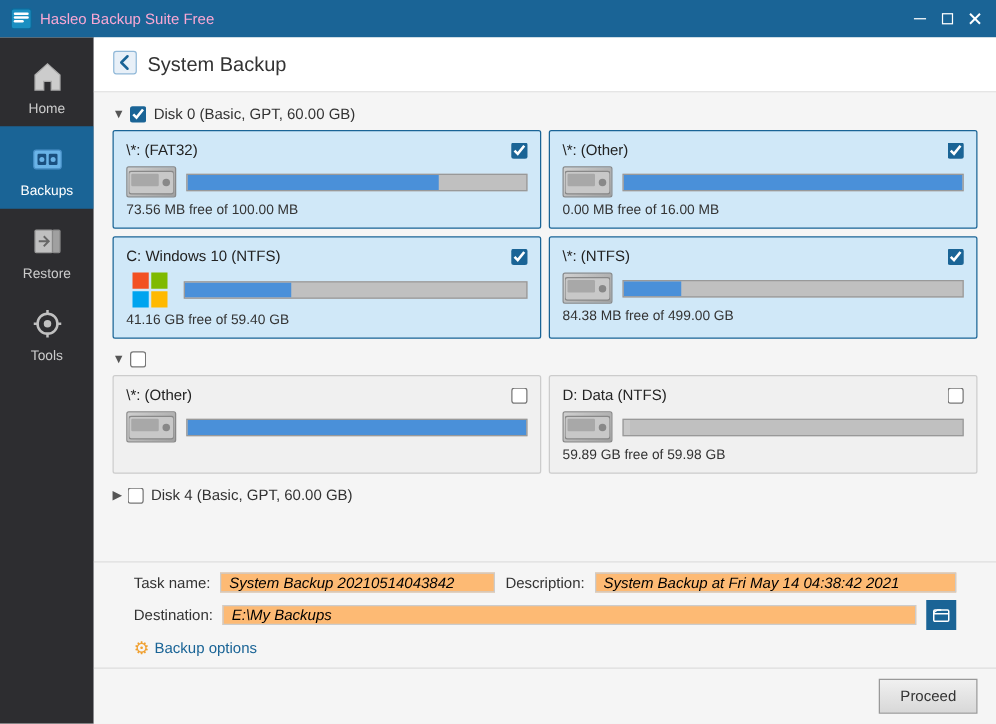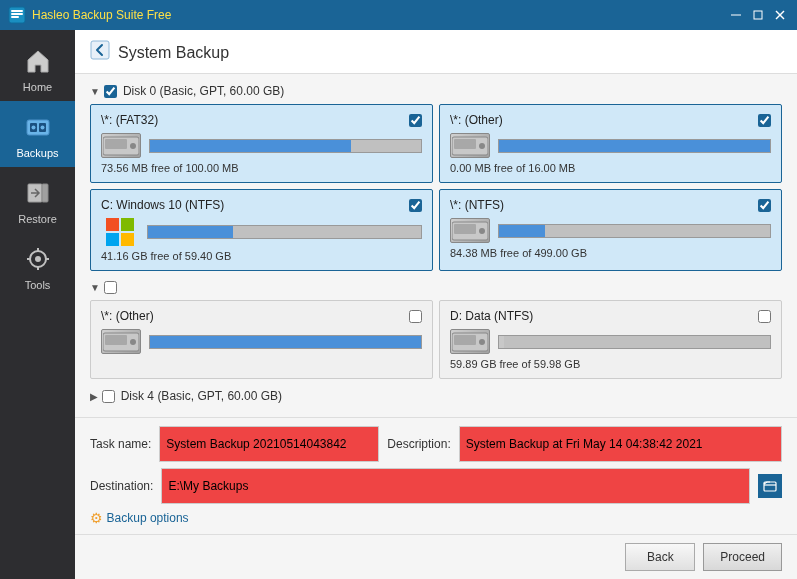--- a/index.html
+++ b/index.html
@@ -1,21 +1,21 @@
 <!DOCTYPE html>
 <html><head>
   <meta charset="utf-8">
   <style>
     * { box-sizing: border-box; margin: 0; padding: 0; }
     body { font-family: 'Segoe UI', Arial, sans-serif; font-size: 12px; background: #f0f0f0; width: 797px; height: 579px; overflow: hidden; }
 
     
     .title-bar {
       background: #1a6496;
-      color: #fde047;
+      color: #f9a8d4;
       display: flex;
       align-items: center;
       height: 30px;
       padding: 0 8px;
       user-select: none;
     }
     .title-bar-icon { width: 18px; height: 18px; margin-right: 6px; }
     .title-bar-text { flex: 1; font-size: 12px; }
     .title-bar-controls { display: flex; gap: 4px; }
     .title-bar-btn {
@@ -135,36 +135,37 @@
       border-radius: 2px;
       border: 1px solid #888;
       display: flex; align-items: center; justify-content: center;
       font-size: 10px; color: #555;
     }
 
     
     .form-area {
       background: #f5f5f5;
       border-top: 1px solid #ddd;
-      padding: 8px 15px;
+      padding: 8px 32px;
     }
     .form-row {
       display: flex;
       align-items: center;
       margin-bottom: 6px;
       gap: 8px;
     }
     .form-label { font-size: 12px; color: #333; white-space: nowrap; }
     .form-input {
       border: 1px solid #ccc;
-      background: #ef4444;
+      background: #fdba74;
       padding: 3px 6px;
       font-size: 12px;
-      height: 36px;
+      height: 16px;
       outline: none;
+      font-style: italic;
     }
     .task-name-input { width: 220px; }
     .desc-input { flex: 1; }
     .dest-input { flex: 1; }
     .dest-btn {
       width: 24px; height: 24px;
       background: #1a6496;
       border: none;
       color: white;
       cursor: pointer;
@@ -496,18 +497,17 @@
             </svg>
         </button>
       </div>
       <div class="backup-options-row">
         <span class="backup-options-icon">⚙</span>
         <a class="backup-options-link">Backup options</a>
       </div>
     </div>
 
     <div class="footer">
-      <button class="footer-btn">Back</button>
       <button class="footer-btn primary">Proceed</button>
     </div>
 
   </div>
 </div>
 
 </body></html>

